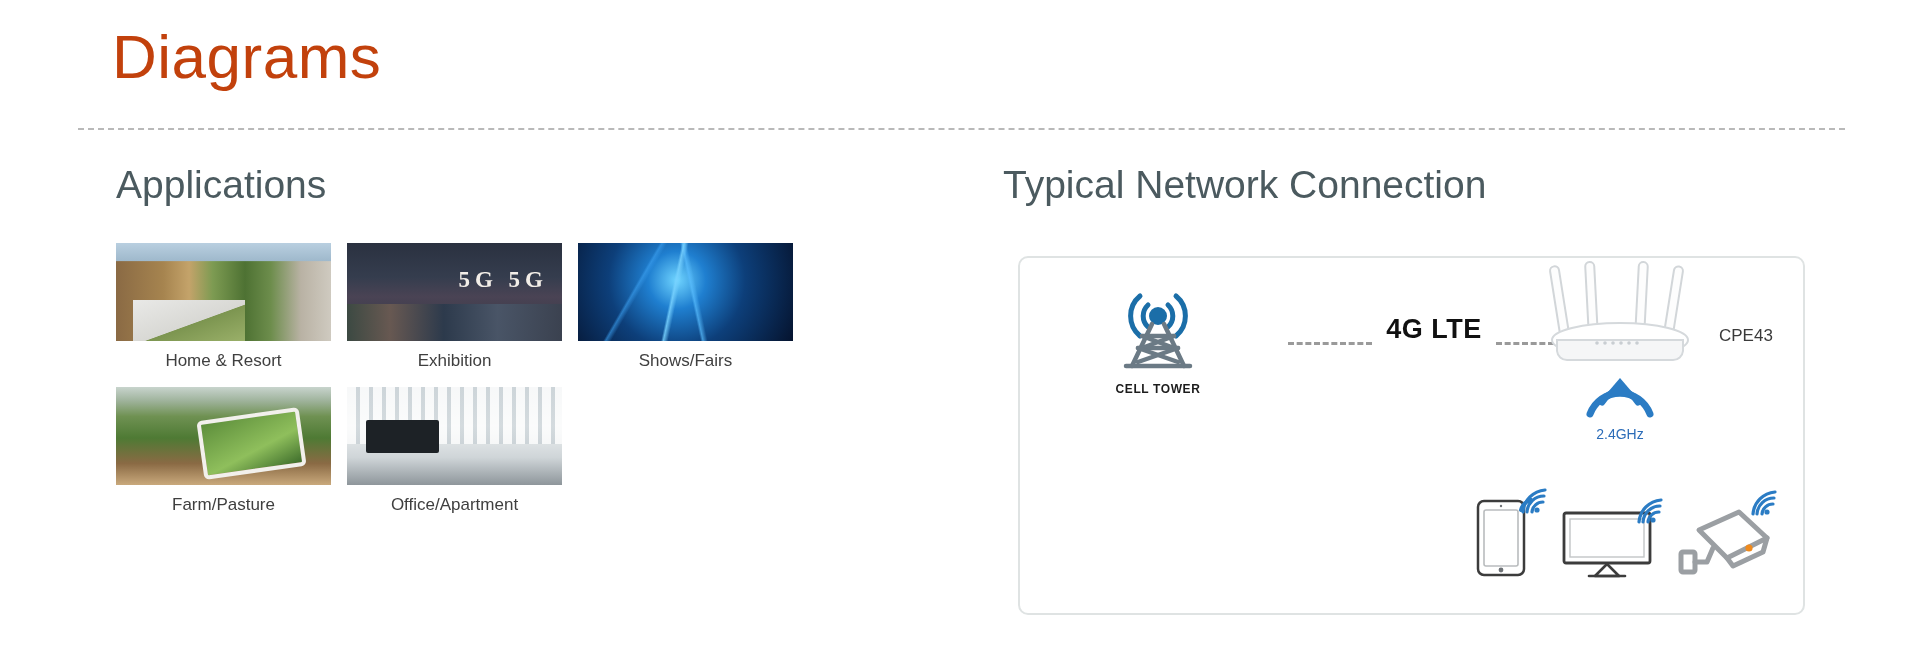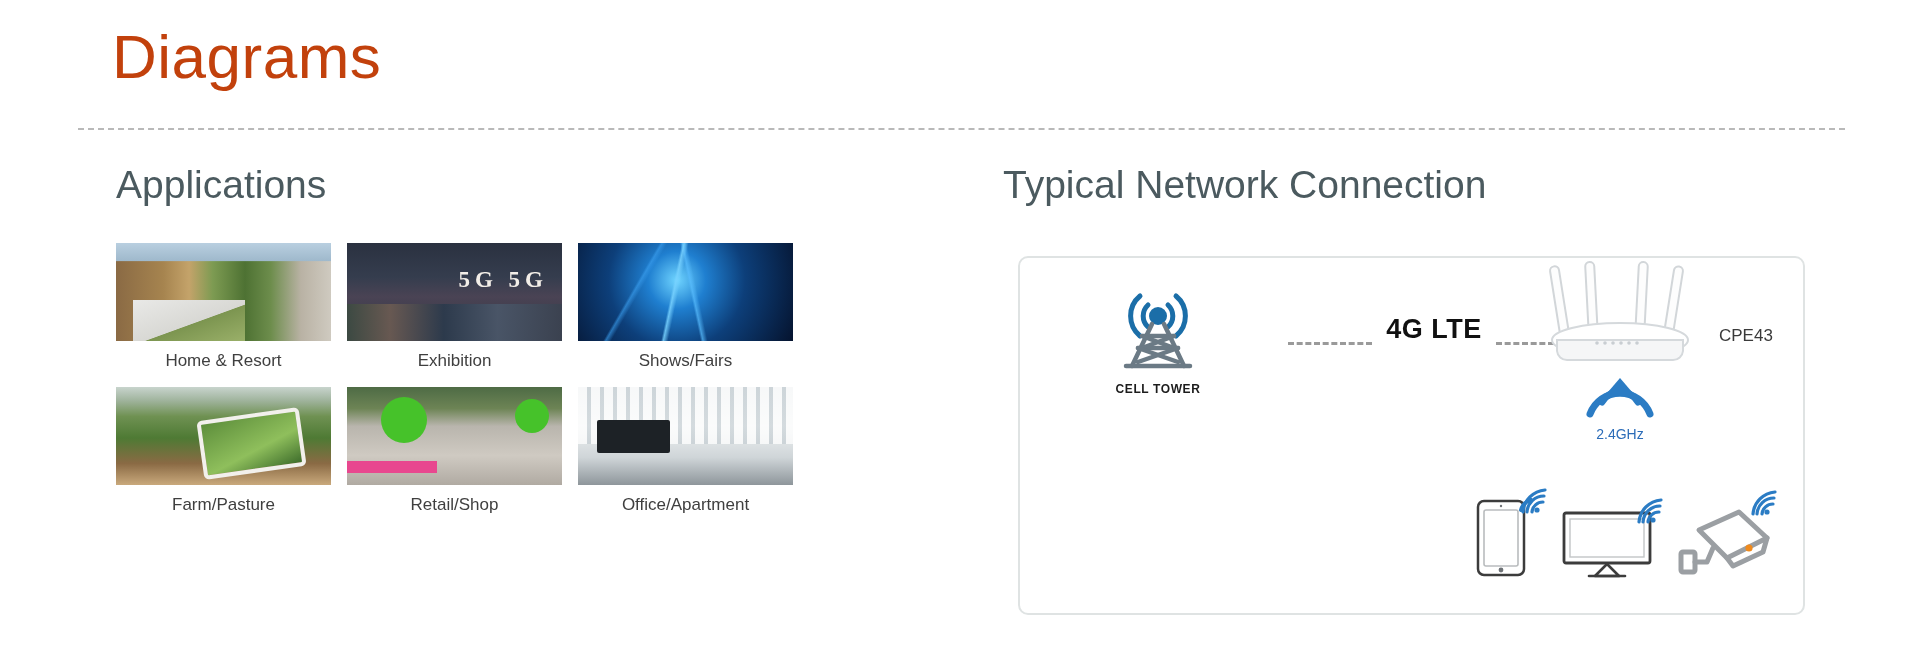--- a/index.html
+++ b/index.html
@@ -315,24 +315,20 @@
   <div class="app-cell">
     <div class="app-thumb thumb-shows"></div>
     <div class="app-caption">Shows/Fairs</div>
   </div>
 
   <div class="app-cell">
     <div class="app-thumb thumb-farm"></div>
     <div class="app-caption">Farm/Pasture</div>
   </div>
 
-  <div class="app-cell">
-    <div class="app-thumb thumb-retail"></div>
-    <div class="app-caption">Retail/Shop</div>
-  </div>
 
   <div class="app-cell">
     <div class="app-thumb thumb-office"></div>
     <div class="app-caption">Office/Apartment</div>
   </div>
 
 </div>
 
 <div class="section-heading" id="network-heading">Typical Network Connection</div>
 

